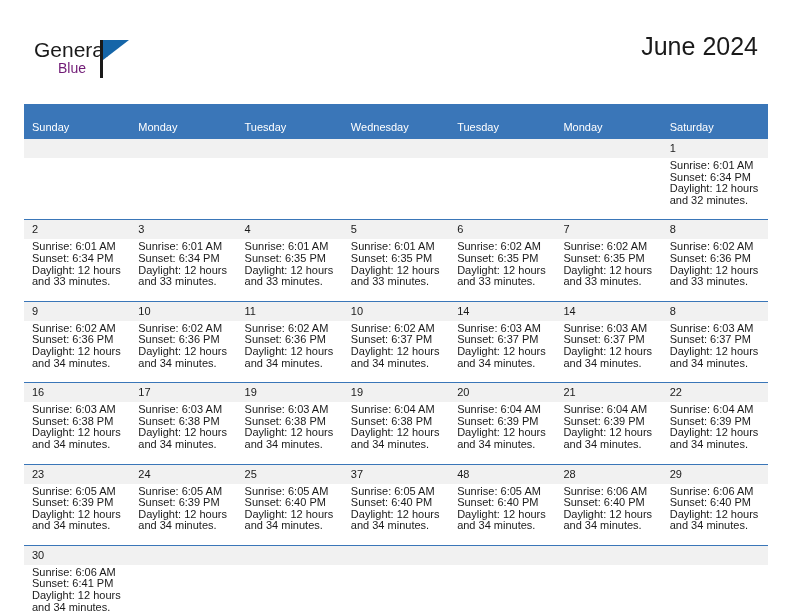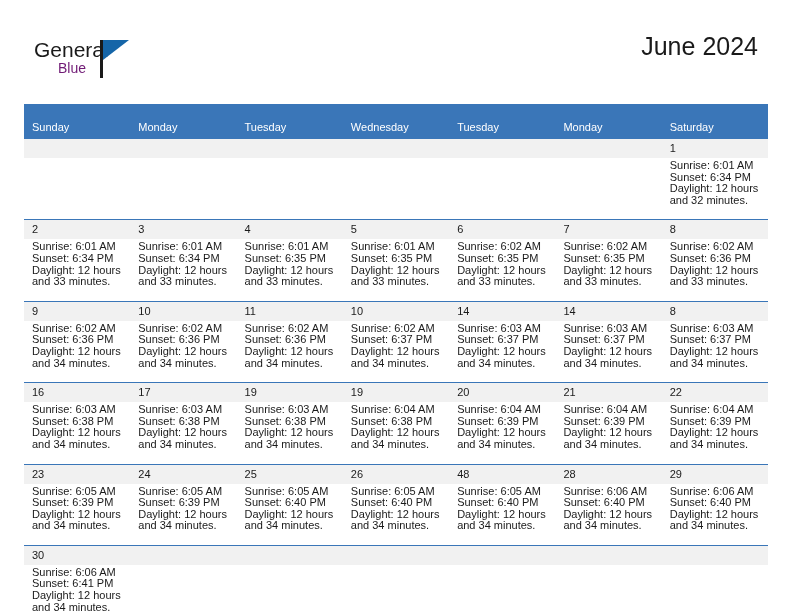--- a/index.html
+++ b/index.html
@@ -396,21 +396,21 @@
           </td>
           <td>
             <span class="daynum">25</span>
             <div class="cell-body">
               <div>Sunrise: 6:05 AM</div>
               <div>Sunset: 6:40 PM</div>
               <div class="wrap">Daylight: 12 hours and 34 minutes.</div>
             </div>
           </td>
           <td>
-            <span class="daynum">26</span>
+            <span class="daynum">37</span>
             <div class="cell-body">
               <div>Sunrise: 6:05 AM</div>
               <div>Sunset: 6:40 PM</div>
               <div class="wrap">Daylight: 12 hours and 34 minutes.</div>
             </div>
           </td>
           <td>
             <span class="daynum">48</span>
             <div class="cell-body">
               <div>Sunrise: 6:05 AM</div>

